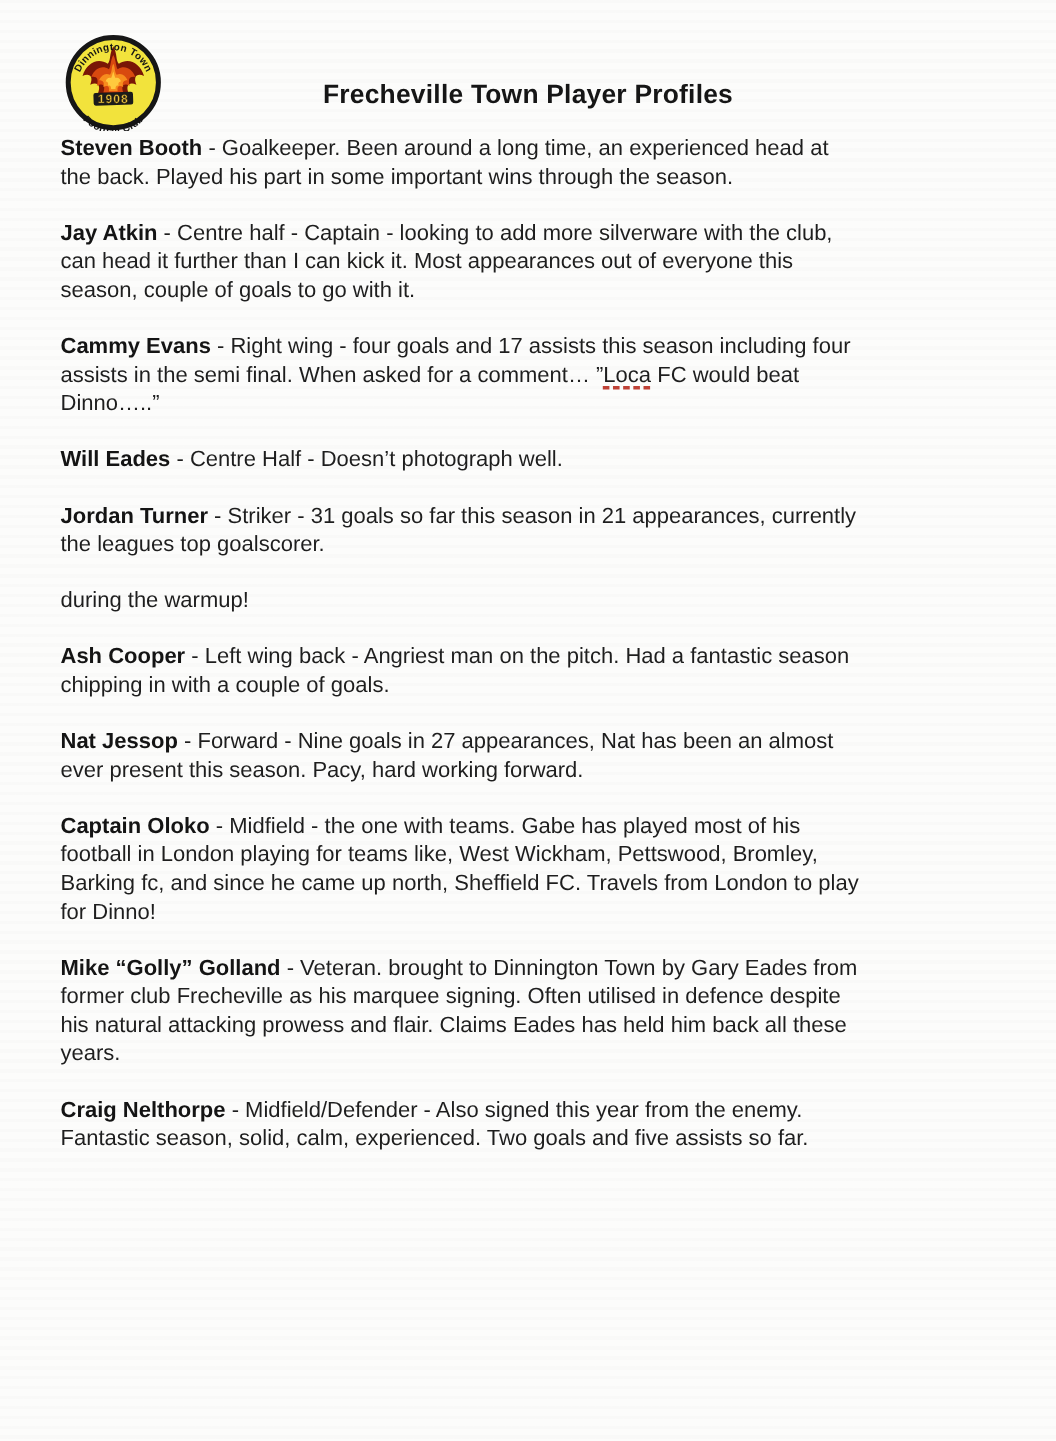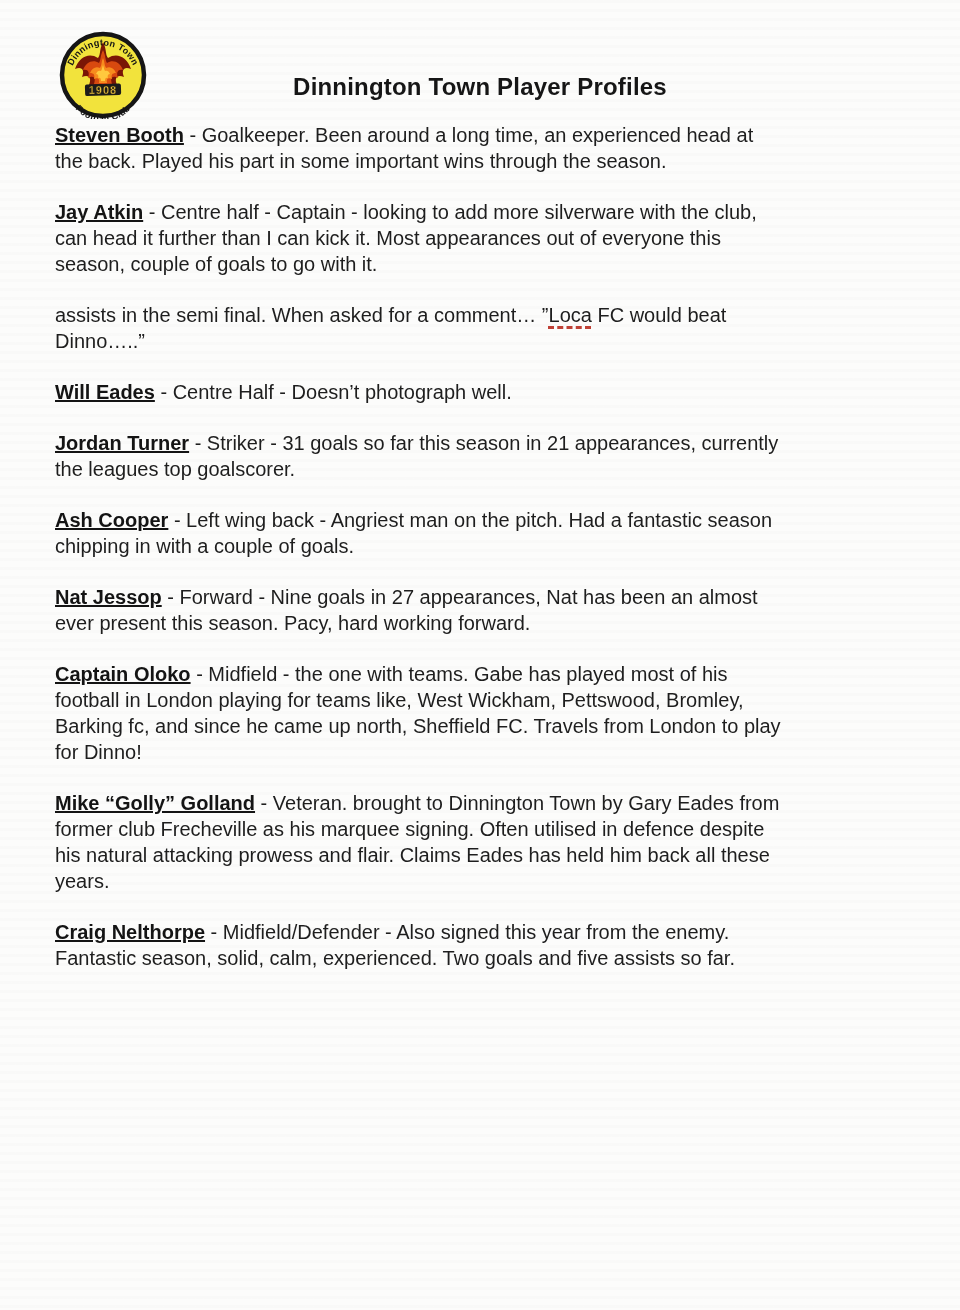--- a/index.html
+++ b/index.html
@@ -47,21 +47,21 @@
     top: 122px;
     width: 870px;
     font-size: 20px;
     line-height: 26px;
   }
 
   .profile { margin: 0 0 25px 0; }
 
   .ln { display: block; white-space: pre; }
 
-  .pname { font-weight: 700; color: #141414; text-decoration: underline; }
+  .pname { font-weight: 700; color: #141414; }
 
   .misspell {
     text-decoration-line: underline;
     text-decoration-style: dashed;
     text-decoration-color: #bf4136;
     text-decoration-thickness: 2.5px;
     text-underline-offset: 4px;
   }
 
   .arc-label { font-weight: 700; fill: #141414; }
@@ -89,50 +89,52 @@
       <text class="arc-label" font-size="9" letter-spacing="0.3">
         <textPath href="#arcTop" startOffset="50%" text-anchor="middle">Dinnington Town</textPath>
       </text>
       <path id="arcBot" d="M 7.5 54 A 36.5 36.5 0 0 0 80.5 54" fill="none"></path>
       <text class="arc-label" font-size="9" letter-spacing="0.4">
         <textPath href="#arcBot" startOffset="50%" text-anchor="middle">Football Club</textPath>
       </text>
     </svg>
   </div>
 
-  <h1 class="doc-title">Dinnington Town Player Profiles</h1>
+  <h1 class="doc-title">Frecheville Town Player Profiles</h1>
 
   <div class="content">
 
     <p class="profile">
       <span class="ln"><strong class="pname">Steven Booth</strong><span> - Goalkeeper. Been around a long time, an experienced head at</span></span>
       <span class="ln">the back. Played his part in some important wins through the season.</span>
     </p>
 
     <p class="profile">
       <span class="ln"><strong class="pname">Jay Atkin</strong><span> - Centre half - Captain - looking to add more silverware with the club,</span></span>
       <span class="ln">can head it further than I can kick it. Most appearances out of everyone this</span>
       <span class="ln">season, couple of goals to go with it.</span>
     </p>
 
     <p class="profile">
+      <span class="ln"><strong class="pname">Cammy Evans</strong><span> - Right wing - four goals and 17 assists this season including four</span></span>
       <span class="ln"><span>assists in the semi final. When asked for a comment… ”</span><span class="misspell">Loca</span><span> FC would beat</span></span>
       <span class="ln">Dinno…..”</span>
     </p>
 
     <p class="profile">
       <span class="ln"><strong class="pname">Will Eades</strong><span> - Centre Half - Doesn’t photograph well.</span></span>
     </p>
 
     <p class="profile">
       <span class="ln"><strong class="pname">Jordan Turner</strong><span> - Striker - 31 goals so far this season in 21 appearances, currently</span></span>
       <span class="ln">the leagues top goalscorer.</span>
     </p>
 
     <p class="profile">
+      <span class="ln">during the warmup!</span>
     </p>
 
     <p class="profile">
       <span class="ln"><strong class="pname">Ash Cooper</strong><span> - Left wing back - Angriest man on the pitch. Had a fantastic season</span></span>
       <span class="ln">chipping in with a couple of goals.</span>
     </p>
 
     <p class="profile">
       <span class="ln"><strong class="pname">Nat Jessop</strong><span> - Forward - Nine goals in 27 appearances, Nat has been an almost</span></span>
       <span class="ln">ever present this season. Pacy, hard working forward.</span>

